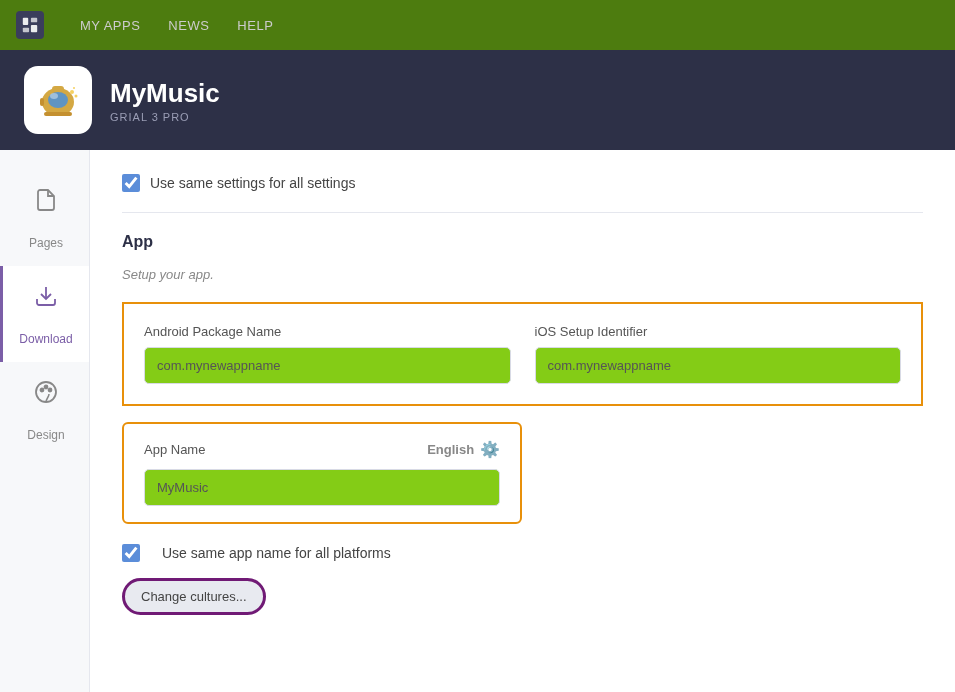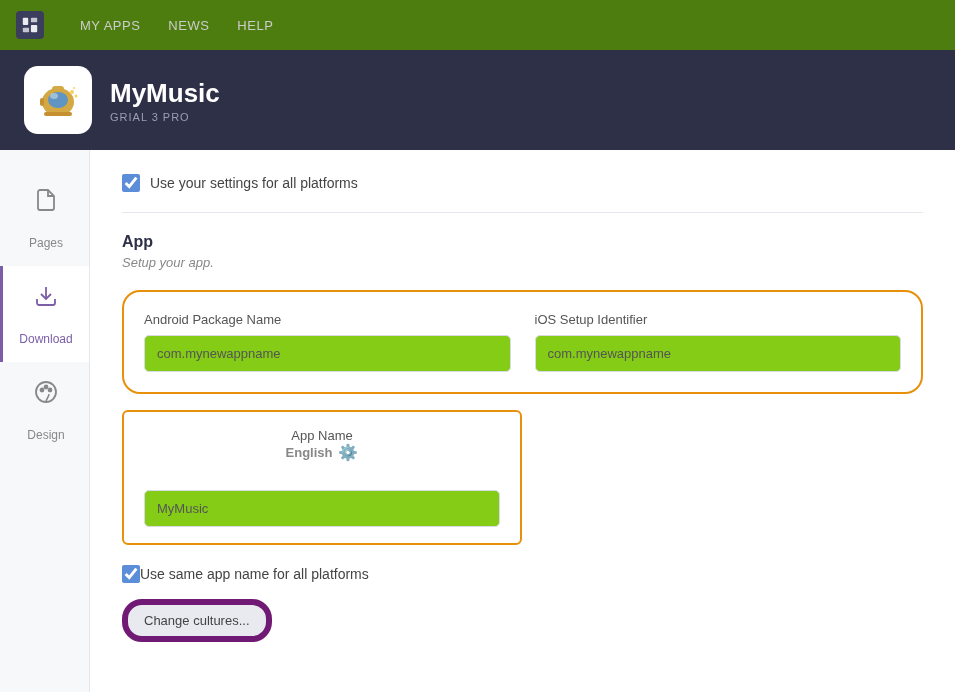--- a/index.html
+++ b/index.html
@@ -133,33 +133,33 @@
     .divider {
       border: none;
       border-top: 1px solid #e5e7ee;
       margin: 4px 0 20px 0;
     }
 
     .section-title {
       font-size: 16px;
       font-weight: 600;
       color: #2d3047;
-      margin-bottom: 4px;
+      margin-bottom: 16px;
     }
     .section-subtitle {
       font-size: 13px;
       color: #888;
       margin-bottom: 20px;
       font-style: italic;
     }
 
     
     .orange-card {
       border: 2px solid #e8900a;
-      border-radius: 18px;
+      border-radius: 0;
       padding: 20px;
       margin-bottom: 16px;
     }
     .two-col {
       display: grid;
       grid-template-columns: 1fr 1fr;
       gap: 24px;
     }
     .field-label {
       font-size: 13px;
@@ -185,43 +185,42 @@
       padding: 16px 20px;
       margin-bottom: 20px;
       display: inline-block;
       min-width: 400px;
       max-width: 430px;
     }
     .app-name-header {
       display: flex;
       justify-content: space-between;
       align-items: center;
-      margin-bottom: 28px;
-      flex-direction: column;
+      margin-bottom: 10px;
     }
     .app-name-lang {
       display: flex;
       align-items: center;
       gap: 6px;
       color: #888;
       font-size: 13px;
       font-weight: bold;
     }
 
     .checkbox-row2 {
       display: flex;
       align-items: center;
-      gap: 0;
+      gap: 22px;
       margin-bottom: 16px;
     }
 
     .change-cultures-btn {
       padding: 8px 16px;
       background: #e8eaf0;
-      border: 6px solid #701a75;
+      border: 3px solid #701a75;
       border-radius: 20px;
       font-size: 13px;
       color: #444;
       cursor: pointer;
       font-weight: 500;
     }
   </style>
 </head>
 <body>
 
@@ -302,21 +301,21 @@
       </div>
       <span class="sidebar-item-label">Design</span>
     </div>
   </aside>
 
   <main class="content">
 
     
     <div class="settings-row">
       <input type="checkbox" class="checkbox" checked="" style="">
-      <label class="checkbox-label">Use your settings for all platforms</label>
+      <label class="checkbox-label">Use same settings for all settings</label>
     </div>
 
     <hr class="divider">
 
     
     <div class="section-title">App</div>
     <div class="section-subtitle">Setup your app.</div>
 
     
     <div class="orange-card">

